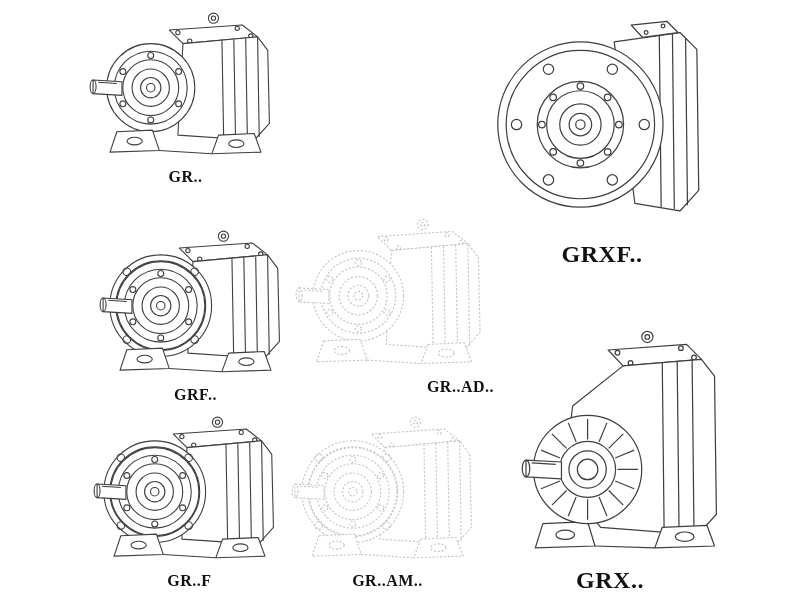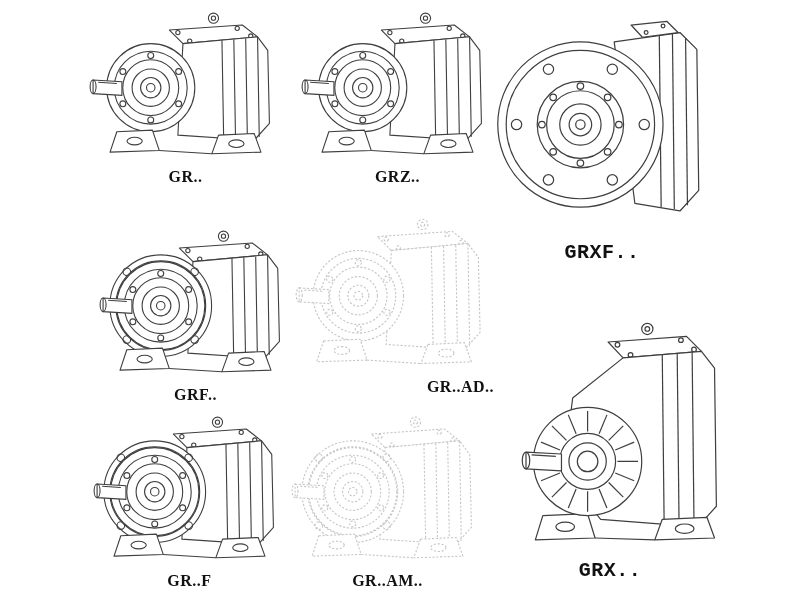--- a/index.html
+++ b/index.html
@@ -10,21 +10,21 @@
     background:var(--background,#ffffff); overflow:hidden;
     margin:0 auto;
   }
   .cell { position:absolute; display:flex; flex-direction:column; align-items:center; }
   .cell svg { width:100%; display:block; }
   .lbl {
     font-weight:bold; font-size:16px; letter-spacing:.5px;
     color:var(--label-text,#111); margin-top:3px; text-align:center;
     font-family:"Liberation Serif", serif;
   }
-  .lbl-lg { font-size:20px; margin-top:10px;font-family:Liberation Mono, monospace; }
+  .lbl-lg { font-size:24px; margin-top:10px; }
   .tone-dark  { color:var(--line-dark,#3f3f3f); }
   .tone-light { color:var(--line-light,#c6c6c6); stroke-dasharray:2.5 2; }
   .defs-hidden { position:absolute; width:0; height:0; overflow:hidden; }
 </style>
 </head>
 <body>
 
 <svg class="defs-hidden" aria-hidden="true">
   <defs>
 
@@ -173,26 +173,20 @@
 
 <div class="canvas">
 
   <figure class="cell" style="left:88px; top:8px; width:195px;">
     <svg class="tone-dark" viewBox="0 0 230 185">
         <use href="#sym-foot"></use>
       </svg>
     <figcaption class="lbl">GR..</figcaption>
   </figure>
 
-  <figure class="cell" style="left:300px; top:8px; width:195px;">
-    <svg class="tone-dark" viewBox="0 0 230 185">
-        <use href="#sym-foot"></use>
-      </svg>
-    <figcaption class="lbl">GRZ..</figcaption>
-  </figure>
 
   <figure class="cell" style="left:494px; top:10px; width:216px;">
     <svg class="tone-dark" viewBox="0 0 230 235">
         <use href="#sym-front"></use>
       </svg>
     <figcaption class="lbl lbl-lg">GRXF..</figcaption>
   </figure>
 
   <figure class="cell" style="left:98px; top:226px; width:195px;">
     <svg class="tone-dark" viewBox="0 0 230 185">
@@ -215,20 +209,20 @@
     <figcaption class="lbl">GR..F</figcaption>
   </figure>
 
   <figure class="cell" style="left:290px; top:412px; width:195px;">
     <svg class="tone-light" viewBox="0 0 230 185">
         <use href="#sym-flange"></use>
       </svg>
     <figcaption class="lbl">GR..AM..</figcaption>
   </figure>
 
-  <figure class="cell" style="left:498px; top:314px; width:224px;">
+  <figure class="cell" style="left:498px; top:322px; width:224px;">
     <svg class="tone-dark" viewBox="0 0 240 252">
         <use href="#sym-large"></use>
       </svg>
     <figcaption class="lbl lbl-lg">GRX..</figcaption>
   </figure>
 
 </div>
 
 </body></html>

